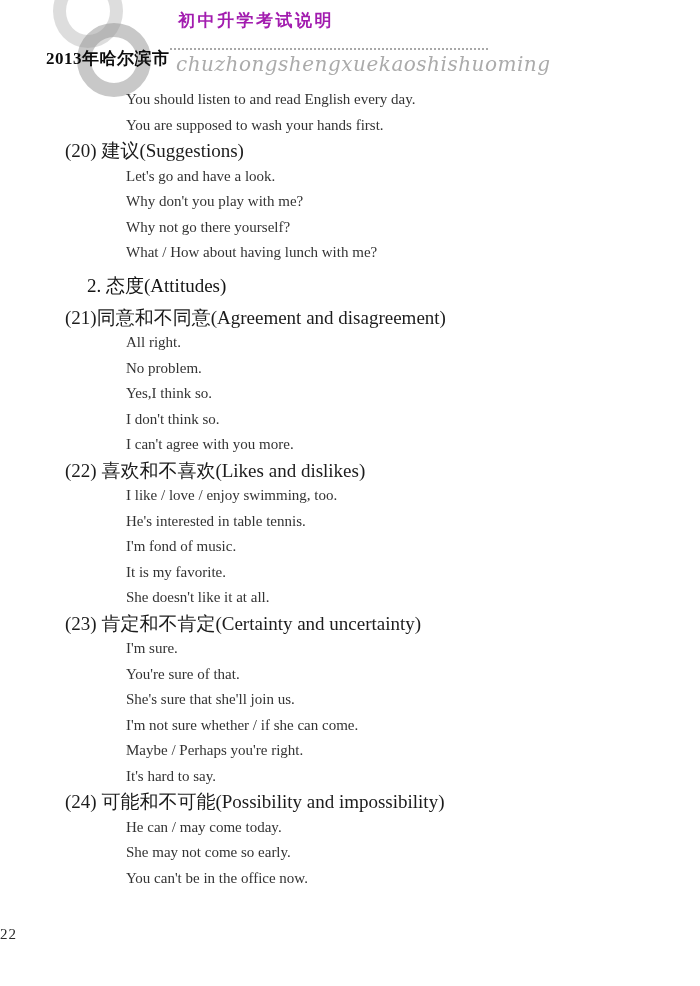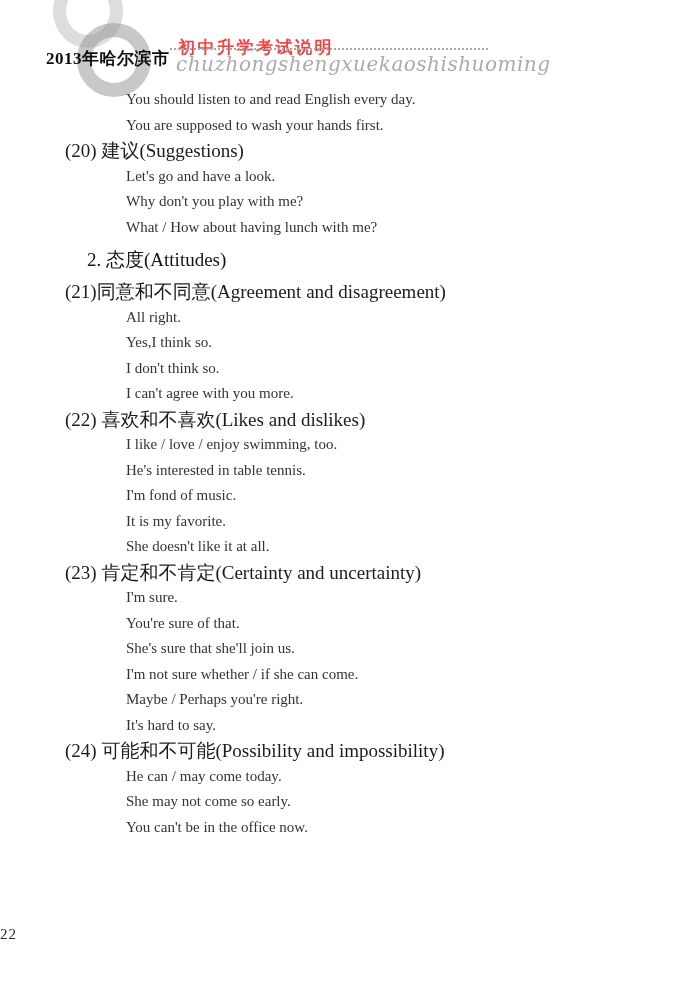--- a/index.html
+++ b/index.html
@@ -27,22 +27,22 @@
     border:14px solid rgba(125,125,125,0.42);
     z-index:0;
   }
 
   .edition {
     position:absolute; left:46px; top:47px; z-index:2;
     font-size:17px; font-weight:bold; color:#0c0c0c;
     letter-spacing:0.5px; white-space:nowrap;
   }
   .title-cn {
-    position:absolute; left:178px; top:36px;
-    font-size:17px; font-weight:bold; color:#ef4444;
+    position:absolute; left:178px; top:9px;
+    font-size:17px; font-weight:bold; color:#a21caf;
     letter-spacing:2.5px; white-space:nowrap;
   }
   .dotted-rule {
     position:absolute; left:170px; top:48px; width:318px; height:0;
     border-top:2px dotted #a8a8a8;
   }
   .pinyin {
     position:absolute; left:176px; top:52px;
     font-family:"DejaVu Serif","Liberation Serif",serif;
     font-style:italic; font-size:20px; color:#ababab;
@@ -85,24 +85,26 @@
     <div class="dotted-rule"></div>
     <div class="pinyin">chuzhongshengxuekaoshishuoming</div>
   </div>
 
   <main class="body-lines" id="body-lines">
       <div class="row sentence">You should listen to and read English every day.</div>
       <div class="row sentence">You are supposed to wash your hands first.</div>
       <div class="row item">(20) 建议(Suggestions)</div>
       <div class="row sentence">Let's go and have a look.</div>
       <div class="row sentence">Why don't you play with me?</div>
+      <div class="row sentence">Why not go there yourself?</div>
       <div class="row sentence">What / How about having lunch with me?</div>
       <div class="row section">2. 态度(Attitudes)</div>
       <div class="row item">(21)同意和不同意(Agreement and disagreement)</div>
       <div class="row sentence">All right.</div>
+      <div class="row sentence">No problem.</div>
       <div class="row sentence">Yes,I think so.</div>
       <div class="row sentence">I don't think so.</div>
       <div class="row sentence">I can't agree with you more.</div>
       <div class="row item">(22) 喜欢和不喜欢(Likes and dislikes)</div>
       <div class="row sentence">I like / love / enjoy swimming, too.</div>
       <div class="row sentence">He's interested in table tennis.</div>
       <div class="row sentence">I'm fond of music.</div>
       <div class="row sentence">It is my favorite.</div>
       <div class="row sentence">She doesn't like it at all.</div>
       <div class="row item">(23) 肯定和不肯定(Certainty and uncertainty)</div>

